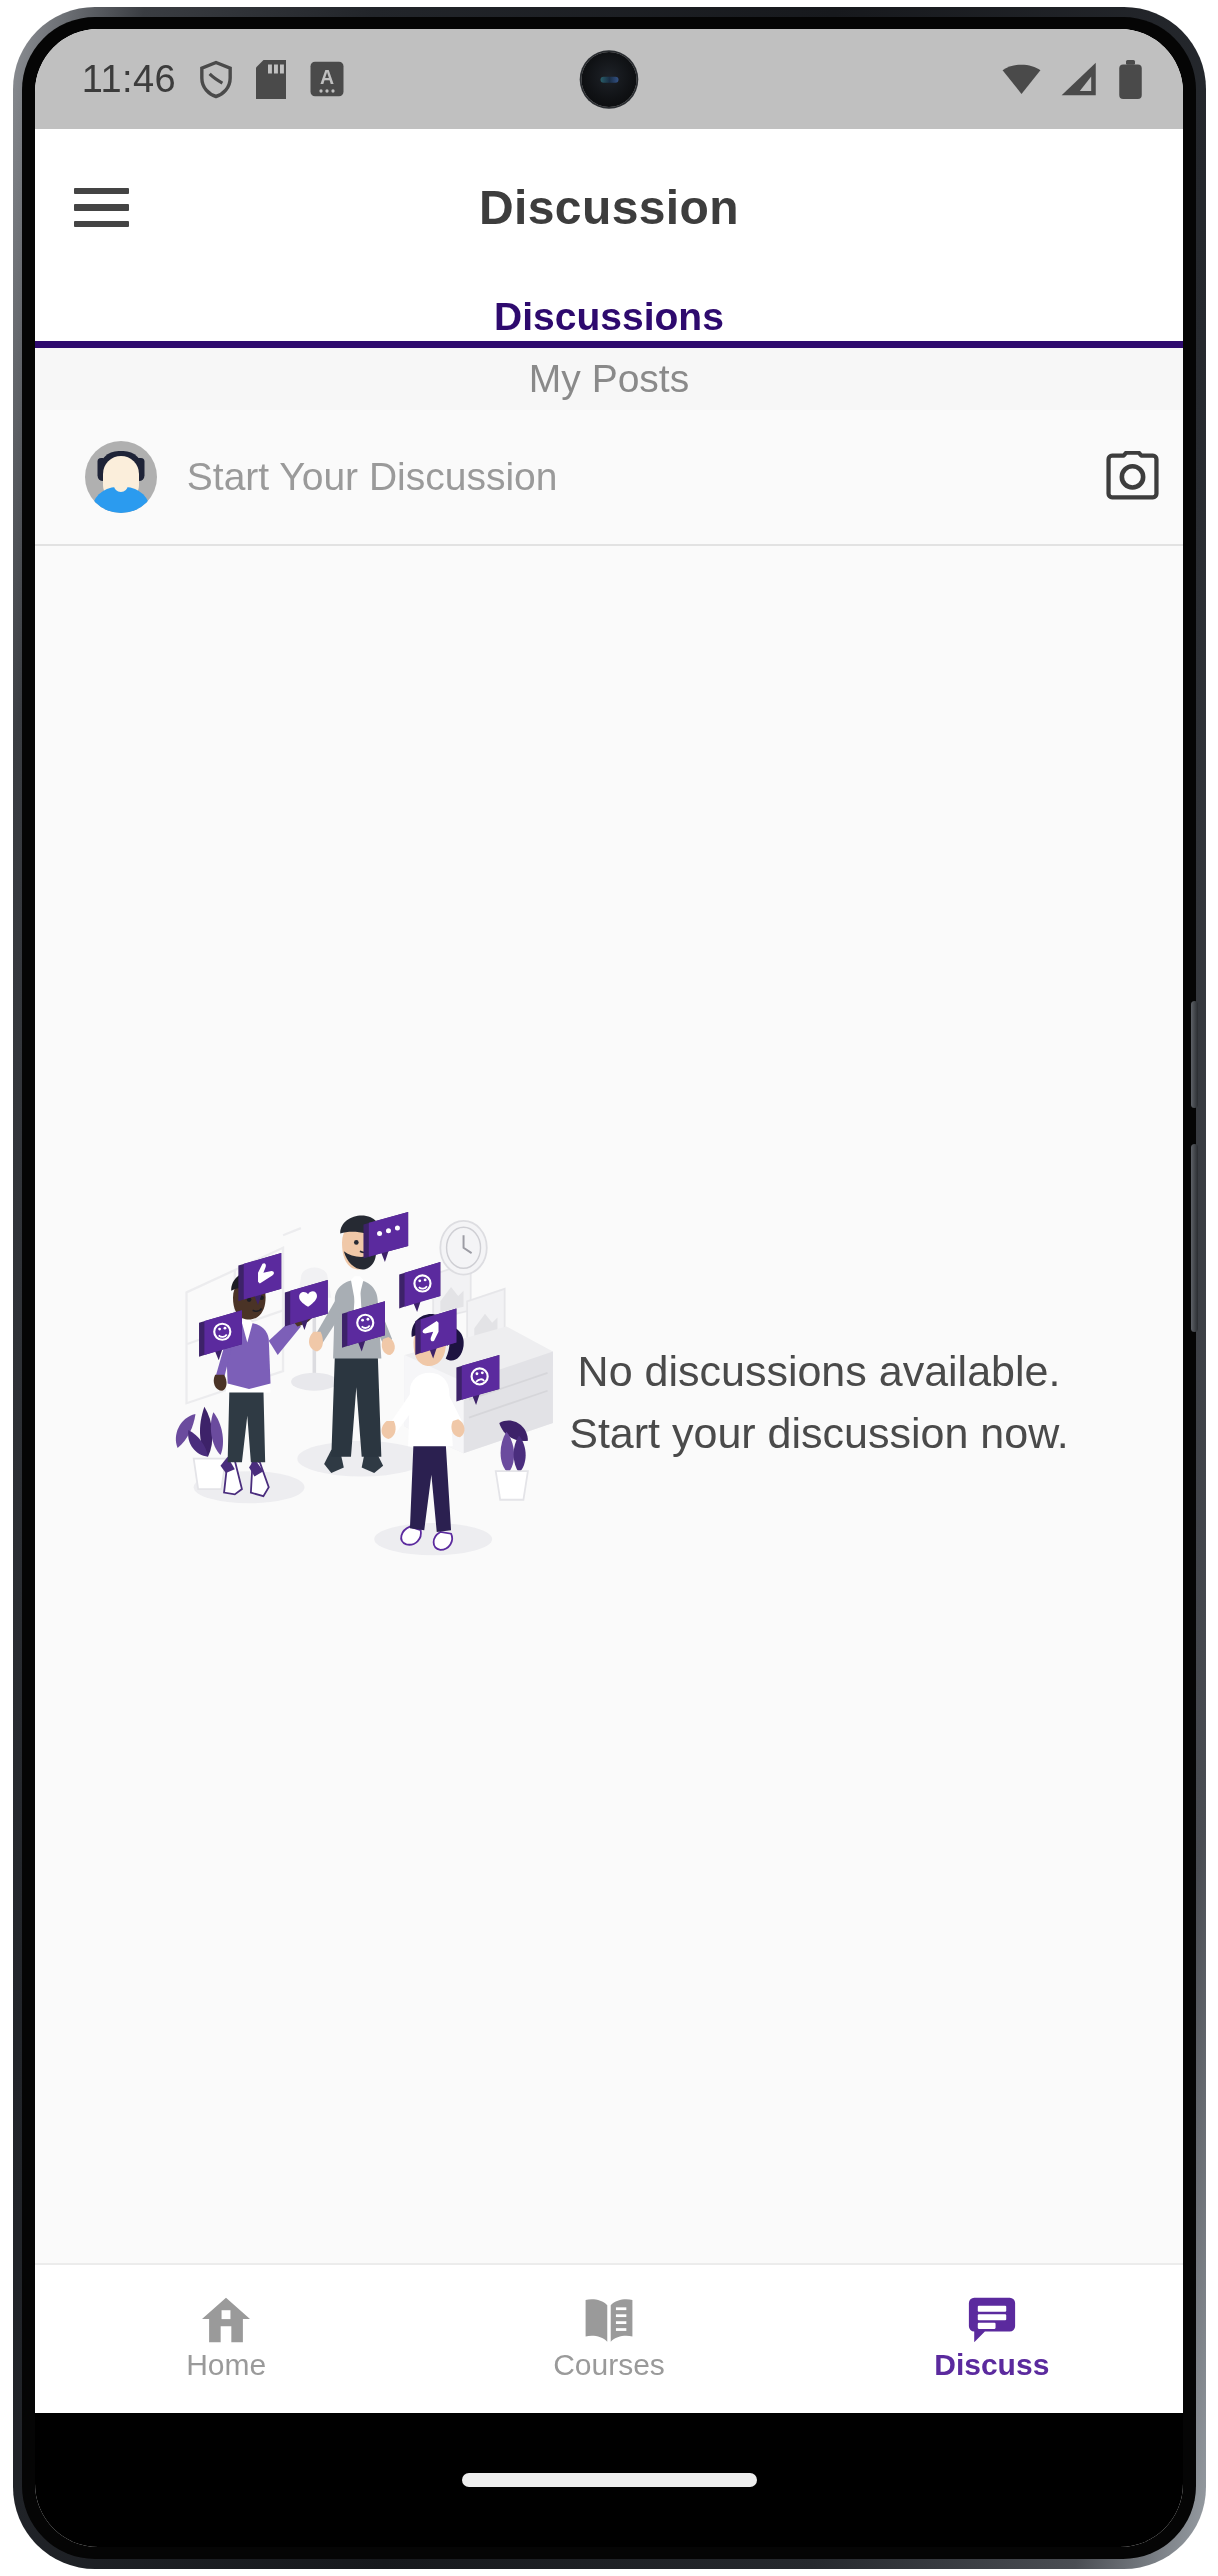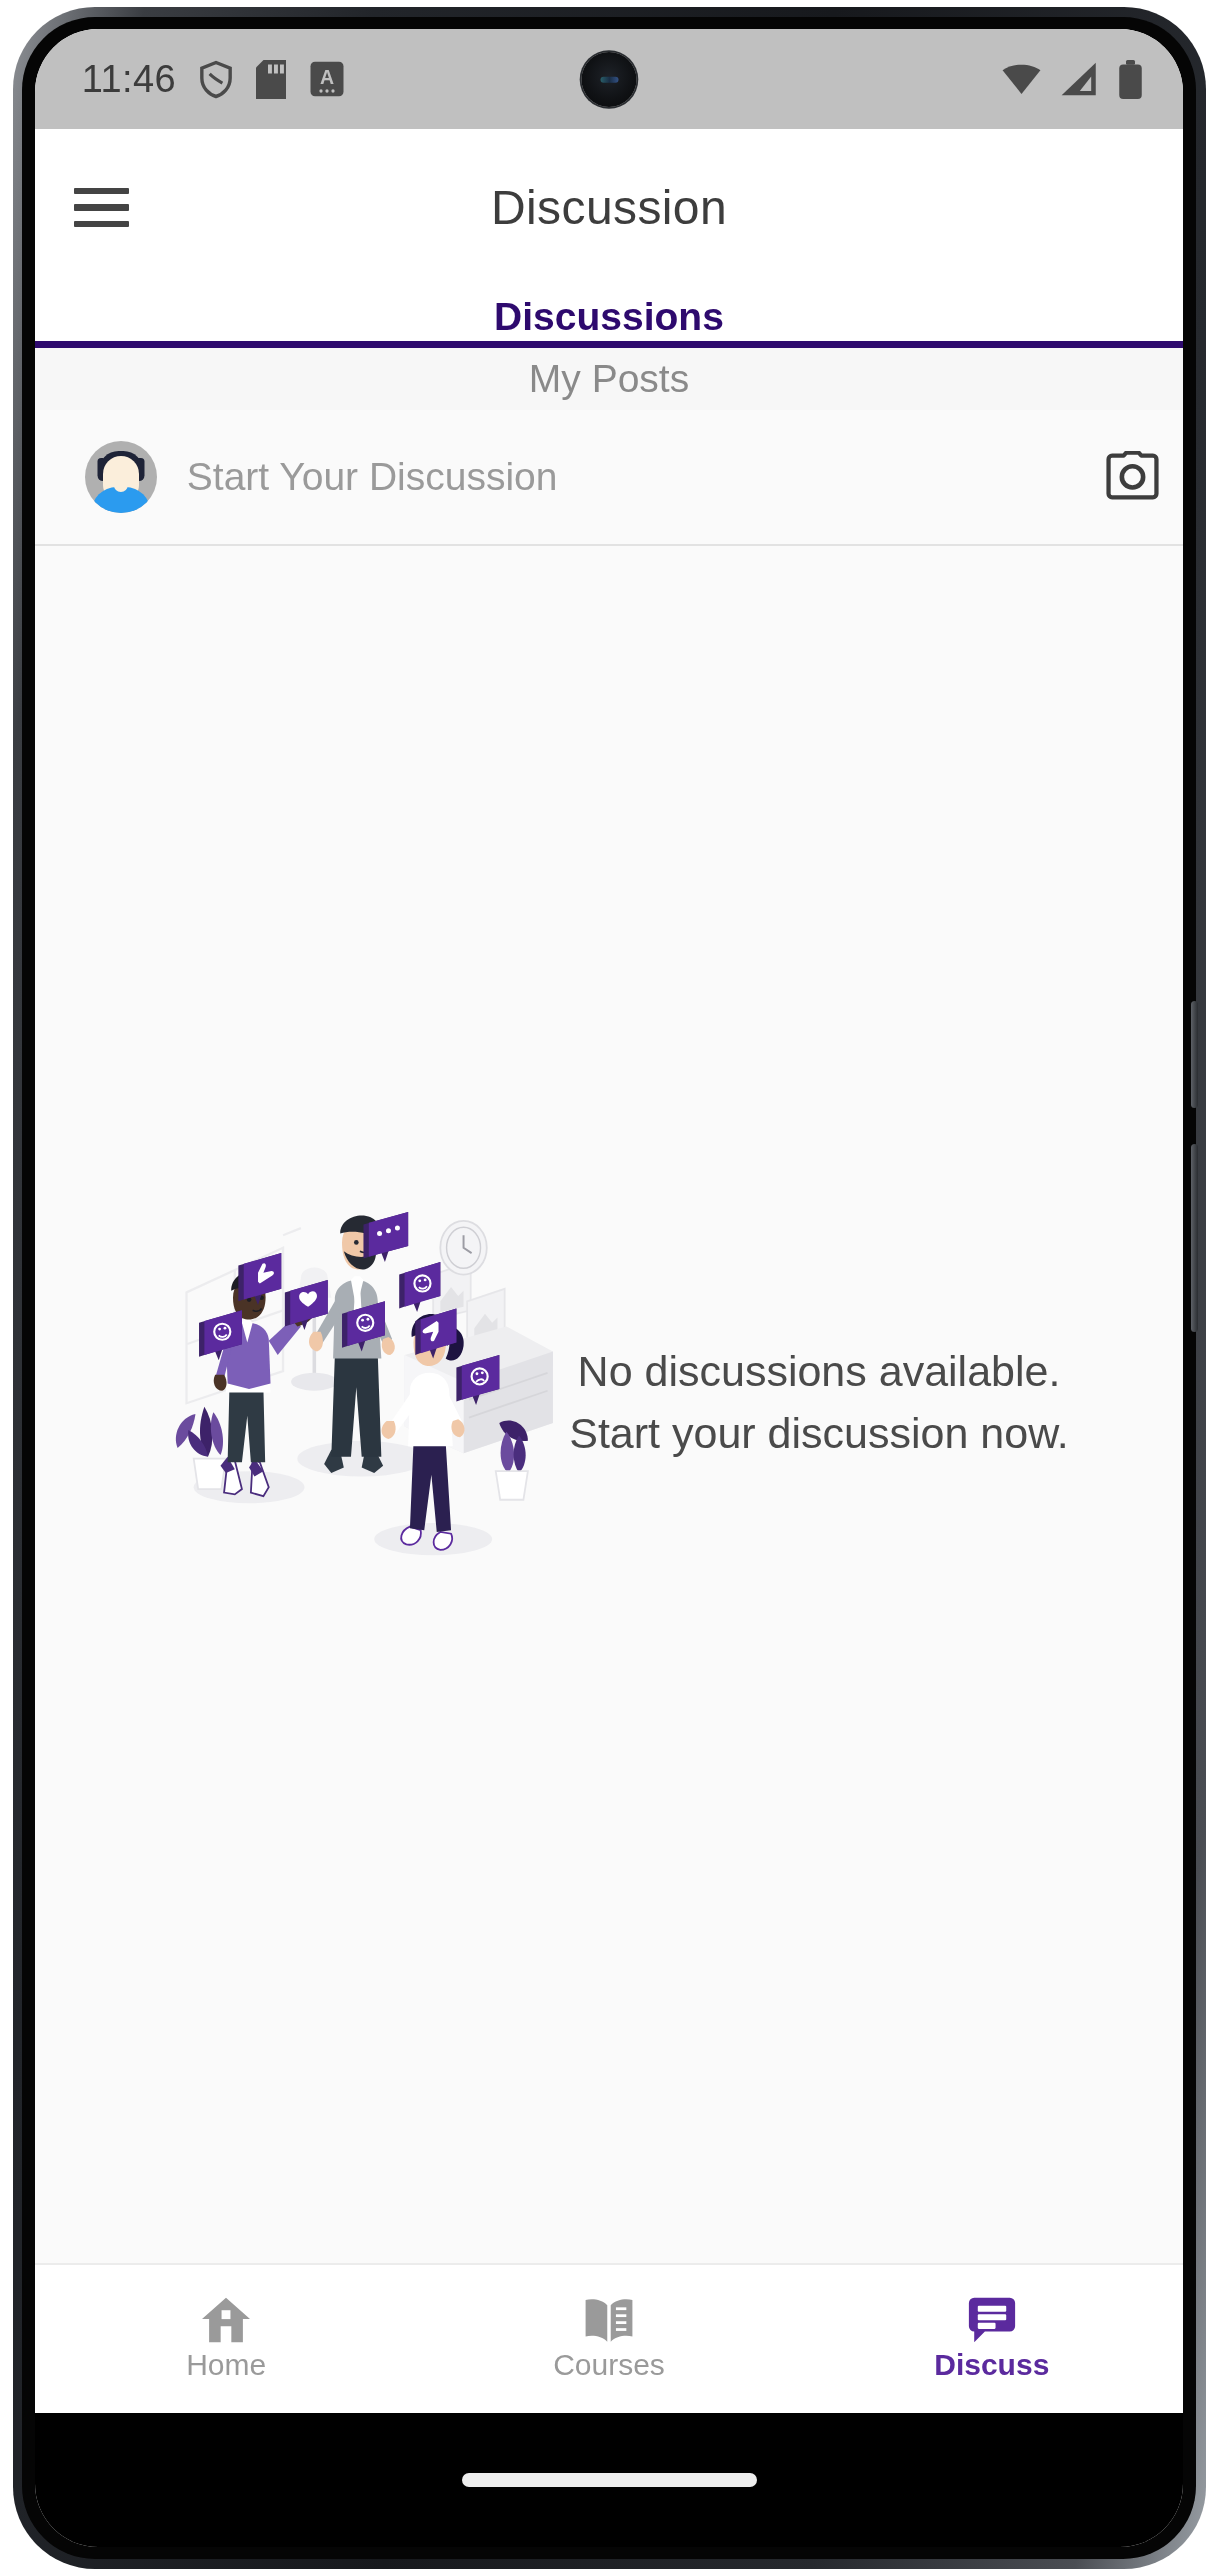--- a/index.html
+++ b/index.html
@@ -89,21 +89,21 @@
     display: flex; flex-direction: column; justify-content: space-between;
     cursor: pointer;
   }
   .hamburger span {
     display: block; height: 6.3px; width: 100%;
     background: #444444; border-radius: 0.9px;
   }
   .app-title {
     position: absolute; left: 0; right: 0;
     text-align: center;
-    font-size: 48px; font-weight: normal;
+    font-size: 48px; font-weight: bold;
     color: #3d3d3d;
     letter-spacing: 0.4px;
     pointer-events: none;
   }
 
   
   .tabs { display: flex; height: 125px; flex-direction: column; }
   .tab {
     flex: 1;
     display: flex; align-items: center; justify-content: center;

